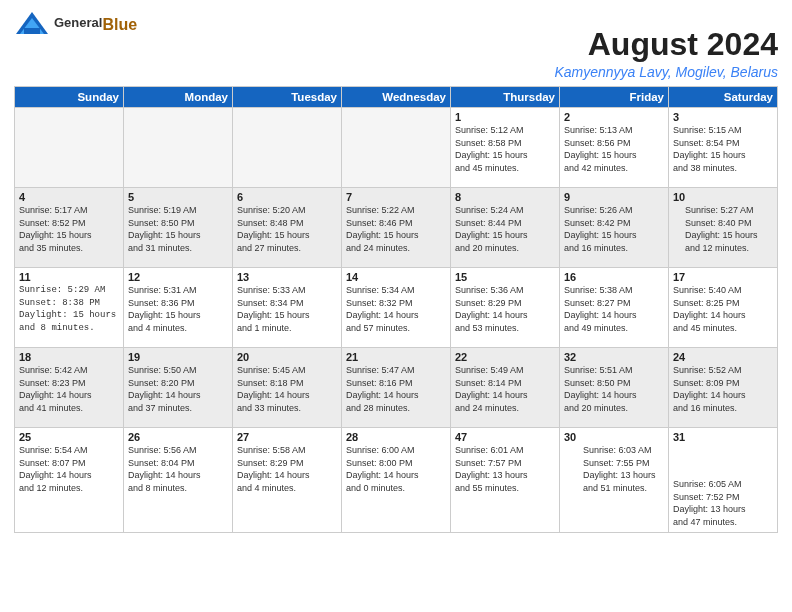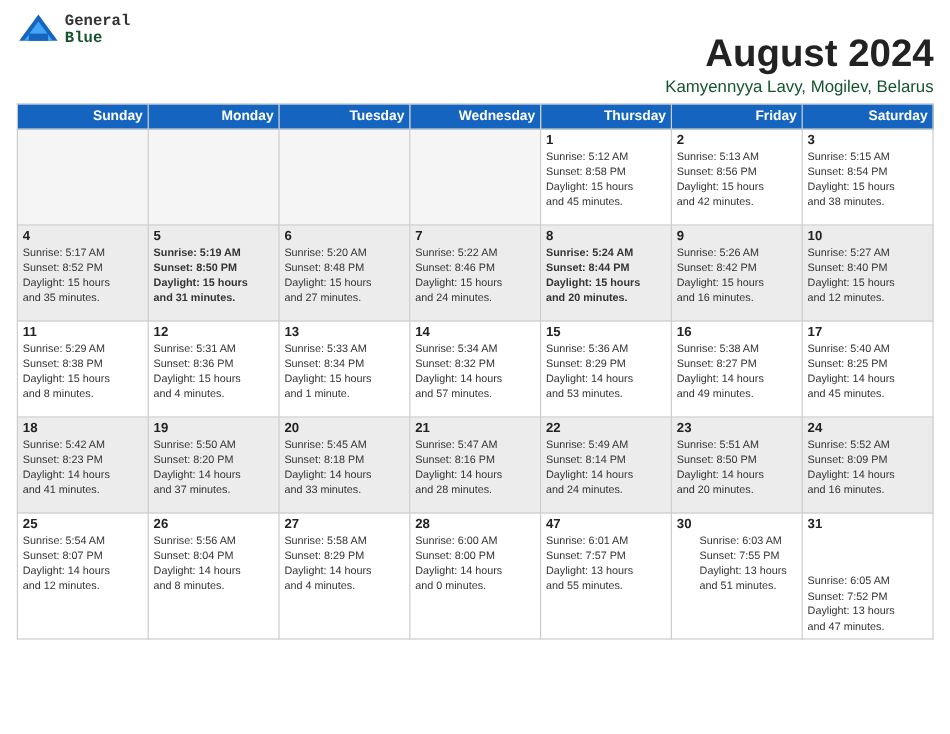--- a/index.html
+++ b/index.html
@@ -21,52 +21,52 @@
       align-items: flex-start;
       margin-bottom: 6px;
     }
     .logo {
       display: flex;
       align-items: center;
       gap: 4px;
     }
     .logo-text {
       display: flex;
-      flex-direction: column;
+      flex-direction: row;
       line-height: 1.1;
-      font-family: Liberation Mono, monospace;
     }
     .logo-general {
       font-size: 13px;
       font-weight: bold;
       color: #333;
     }
     .logo-blue {
-      font-size: 13px;
-      font-weight: bold;
-      color: #14532d;
+      font-size: 16px;
+      font-weight: bold;
+      color: #a16207;
     }
     .logo-icon {
       width: 36px;
       height: 30px;
     }
     .title-block {
       text-align: right;
     }
     .main-title {
       font-size: 32px;
       font-weight: bold;
       color: #222;
       line-height: 1.1;
       margin-top: 17px;
     }
     .subtitle {
       font-size: 14px;
-      color: #14532d;
+      color: #3b82f6;
       margin-top: 2px;
+      font-style: italic;
     }
     .calendar {
       width: 100%;
       border-collapse: collapse;
       table-layout: fixed;
     }
     .calendar th {
       background: #1565c0;
       color: #fff;
       font-size: 11.5px;
@@ -169,65 +169,65 @@
         <tr class="row-dark">
           <td>
             <span class="day-num">4</span>
             <div class="day-info" style="white-space: pre-line;">Sunrise: 5:17 AM
 Sunset: 8:52 PM
 Daylight: 15 hours
 and 35 minutes.</div>
           </td>
           <td>
             <span class="day-num">5</span>
-            <div class="day-info" style="white-space: pre-line; font-weight: bold;">Sunrise: 5:19 AM
+            <div class="day-info" style="white-space: pre-line;">Sunrise: 5:19 AM
 Sunset: 8:50 PM
 Daylight: 15 hours
 and 31 minutes.</div>
           </td>
           <td>
             <span class="day-num">6</span>
             <div class="day-info" style="white-space: pre-line;">Sunrise: 5:20 AM
 Sunset: 8:48 PM
 Daylight: 15 hours
 and 27 minutes.</div>
           </td>
           <td>
             <span class="day-num">7</span>
             <div class="day-info" style="white-space: pre-line;">Sunrise: 5:22 AM
 Sunset: 8:46 PM
 Daylight: 15 hours
 and 24 minutes.</div>
           </td>
           <td>
             <span class="day-num">8</span>
-            <div class="day-info" style="white-space: pre-line; font-weight: bold;">Sunrise: 5:24 AM
+            <div class="day-info" style="white-space: pre-line;">Sunrise: 5:24 AM
 Sunset: 8:44 PM
 Daylight: 15 hours
 and 20 minutes.</div>
           </td>
           <td>
             <span class="day-num">9</span>
             <div class="day-info" style="white-space: pre-line;">Sunrise: 5:26 AM
 Sunset: 8:42 PM
 Daylight: 15 hours
 and 16 minutes.</div>
           </td>
           <td>
             <span class="day-num">10</span>
-            <div class="day-info" style="white-space: pre-line;">Sunrise: 5:27 AM
+            <div class="day-info" style="white-space: pre-line; margin-left: 12px;">Sunrise: 5:27 AM
 Sunset: 8:40 PM
 Daylight: 15 hours
 and 12 minutes.</div>
           </td>
         </tr>
         <tr class="row-light">
           <td>
             <span class="day-num">11</span>
-            <div class="day-info" style="white-space: pre-line;">Sunrise: 5:29 AM
+            <div class="day-info" style="white-space: pre-line; font-family: Liberation Mono, monospace;">Sunrise: 5:29 AM
 Sunset: 8:38 PM
 Daylight: 15 hours
 and 8 minutes.</div>
           </td>
           <td>
             <span class="day-num">12</span>
             <div class="day-info" style="white-space: pre-line;">Sunrise: 5:31 AM
 Sunset: 8:36 PM
 Daylight: 15 hours
 and 4 minutes.</div>
@@ -298,21 +298,21 @@
 and 28 minutes.</div>
           </td>
           <td>
             <span class="day-num">22</span>
             <div class="day-info" style="white-space: pre-line;">Sunrise: 5:49 AM
 Sunset: 8:14 PM
 Daylight: 14 hours
 and 24 minutes.</div>
           </td>
           <td>
-            <span class="day-num">23</span>
+            <span class="day-num">32</span>
             <div class="day-info" style="white-space: pre-line;">Sunrise: 5:51 AM
 Sunset: 8:50 PM
 Daylight: 14 hours
 and 20 minutes.</div>
           </td>
           <td>
             <span class="day-num">24</span>
             <div class="day-info" style="white-space: pre-line;">Sunrise: 5:52 AM
 Sunset: 8:09 PM
 Daylight: 14 hours

